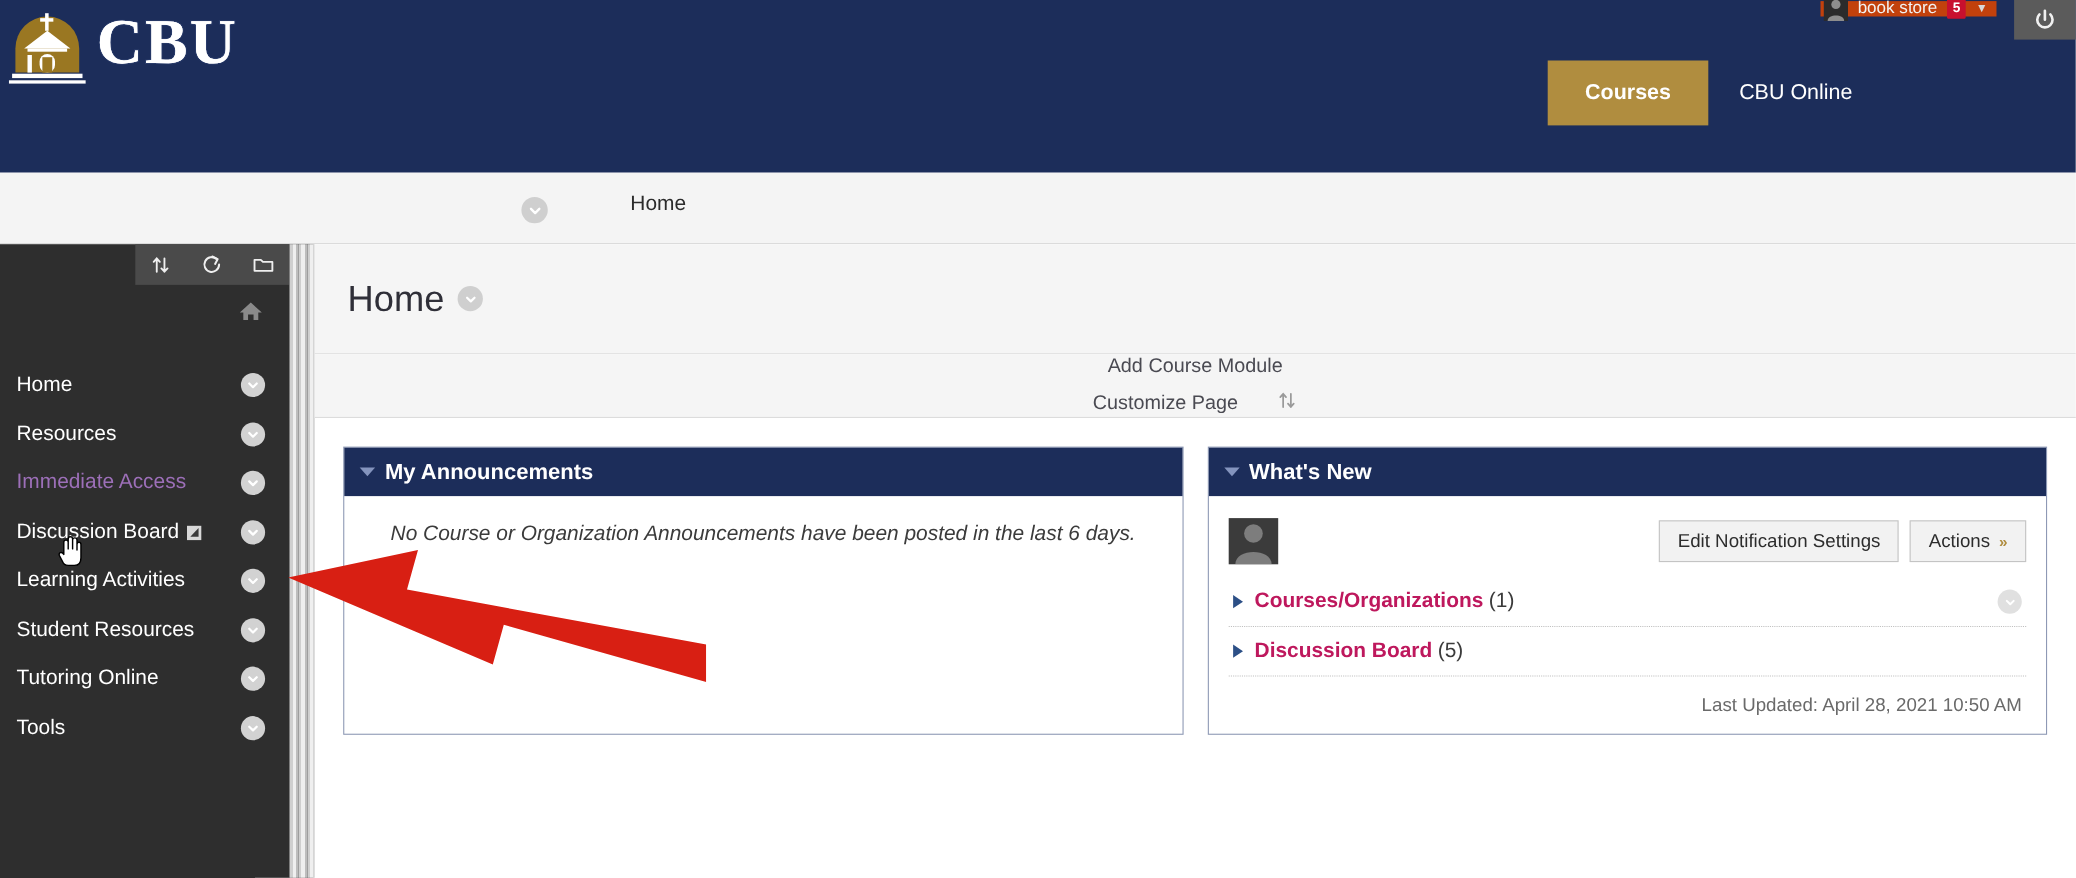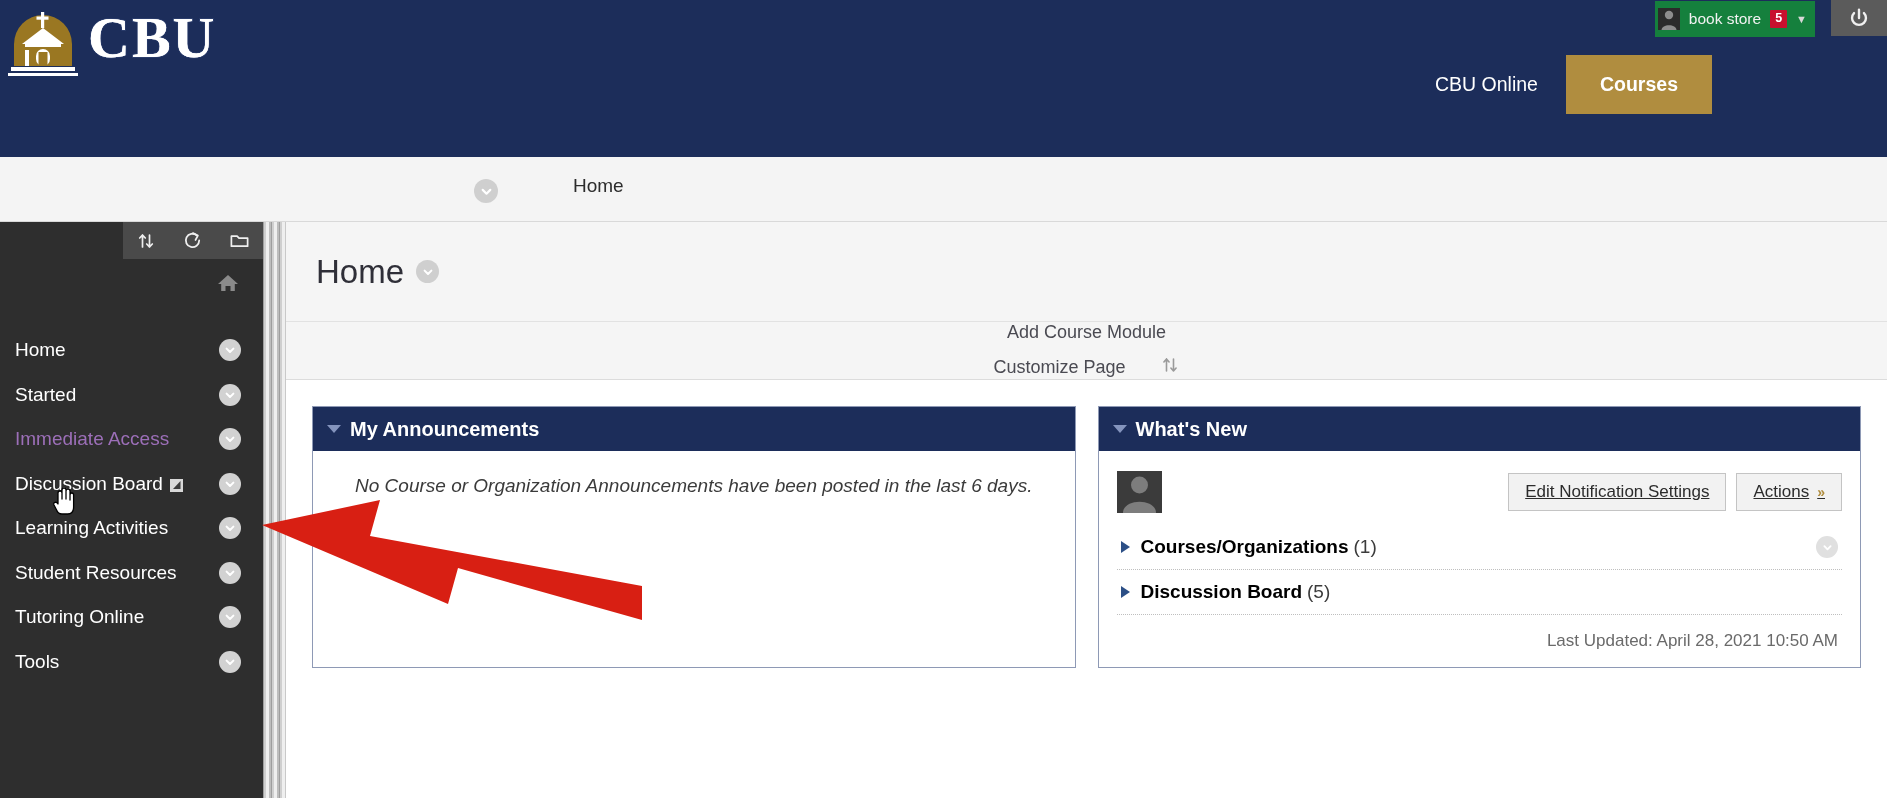--- a/index.html
+++ b/index.html
@@ -31,22 +31,22 @@
     letter-spacing: 2px;
     line-height: 68px;
     -webkit-text-stroke: 2px #2a3c6b;
     paint-order: stroke fill;
     text-shadow: 0 0 0 #fff;
   }
 
   
   .user-pill {
     position: absolute; right: 72px; top: 1px;
-    height: 36px;
-    background: #15803d;
+    height: 14px;
+    background: #c2410c;
     display: flex; align-items: center;
     padding: 0 8px 0 3px;
     gap: 9px;
     justify-content: flex-end;
   }
   .user-avatar {
     width: 22px; height: 22px;
     background: #2b2b2b;
     display: flex; align-items: flex-end; justify-content: center;
     overflow: hidden;
@@ -229,38 +229,38 @@
     background: #3b3b3b;
     display: flex; align-items: flex-end; justify-content: center;
     overflow: hidden;
   }
   .wn-btns { display: flex; gap: 10px; }
   .btn {
     border: 1px solid #c4c4c4;
     background: #f2f2f2;
     padding: 8px 16px;
     font-size: 17px; color: #2c2c2c;
-    display: flex; align-items: center; gap: 8px; text-decoration: underline;
+    display: flex; align-items: center; gap: 8px;
   }
   .gold-chev { color: #b08d3f; font-size: 14px; font-weight: bold; }
 
   .wn-item {
     display: flex; align-items: center;
     padding: 11px 0 11px 4px;
     border-bottom: 1px dotted #bfbfbf;
     position: relative;
   }
   .tri-right {
     width: 0; height: 0;
     border-top: 6px solid transparent;
     border-bottom: 6px solid transparent;
     border-left: 9px solid #2c4f86;
     margin-right: 11px;
   }
-  .wn-label { font-size: 19px; font-weight: bold; color: #000000; }
+  .wn-label { font-size: 19px; font-weight: bold; color: #be185d; }
   .wn-count { font-size: 19px; color: #3b3b3b; margin-left: 5px; }
   .wn-item-caret {
     position: absolute; right: 4px; top: 50%; transform: translateY(-50%);
     width: 22px; height: 22px; border-radius: 50%;
     background: #e0e0e0;
     display: flex; align-items: center; justify-content: center;
   }
   .wn-updated {
     text-align: right;
     font-size: 17px; color: #6a6a6a;
@@ -308,22 +308,22 @@
   </div>
 
   <div class="power-btn">
     <svg width="22" height="22" viewBox="0 0 24 24">
       <path d="M12 3 L12 12" stroke="#f0f0f0" stroke-width="2.6" stroke-linecap="round" fill="none"></path>
       <path d="M6.6 6.6 A7.6 7.6 0 1 0 17.4 6.6" stroke="#f0f0f0" stroke-width="2.6" fill="none" stroke-linecap="round"></path>
     </svg>
   </div>
 
   <div class="tabs">
+    <div class="tab active">Courses</div>
     <div class="tab">CBU Online</div>
-    <div class="tab active">Courses</div>
   </div>
 </div>
 
 <div class="crumb-bar">
   <div class="crumb-toggle">
     <svg width="13" height="13" viewBox="0 0 12 12">
       <path d="M2.5 4.5 L6 8 L9.5 4.5" stroke="#ffffff" stroke-width="2" fill="none" stroke-linecap="round" stroke-linejoin="round"></path>
     </svg>
   </div>
   <div class="crumb-text">Home</div>
@@ -363,21 +363,21 @@
       <span class="sb-label">Home</span>
       <span class="sb-chevron">
         <svg width="12" height="12" viewBox="0 0 12 12">
             <path d="M2.6 4.6 L6 8 L9.4 4.6" stroke="#ffffff" stroke-width="2" fill="none" stroke-linecap="round" stroke-linejoin="round"></path>
           </svg>
       </span>
     </div>
 
 
     <div class="sb-item">
-      <span class="sb-label">Started</span>
+      <span class="sb-label">Resources</span>
       <span class="sb-chevron">
         <svg width="12" height="12" viewBox="0 0 12 12">
             <path d="M2.6 4.6 L6 8 L9.4 4.6" stroke="#ffffff" stroke-width="2" fill="none" stroke-linecap="round" stroke-linejoin="round"></path>
           </svg>
       </span>
     </div>
 
     <div class="sb-item visited">
       <span class="sb-label">Immediate Access</span>
       <span class="sb-chevron">

